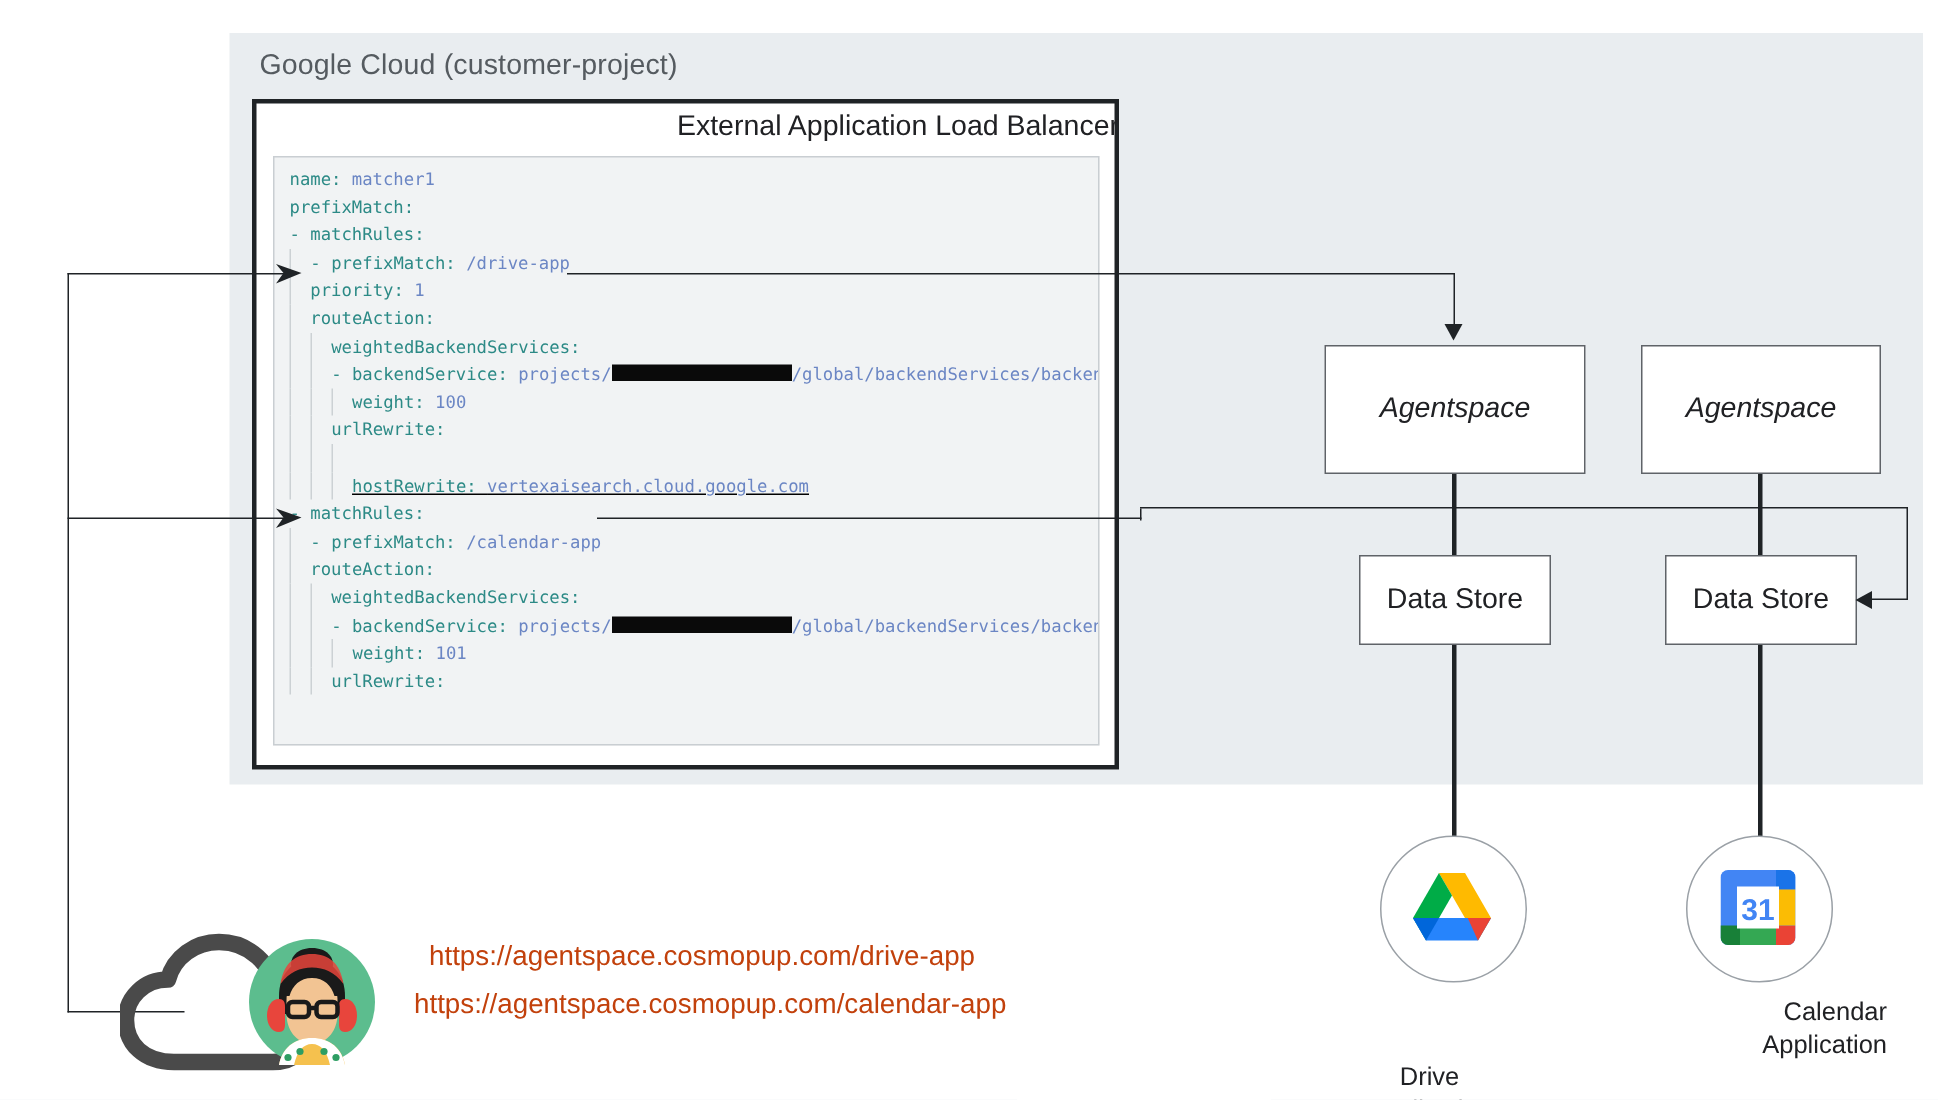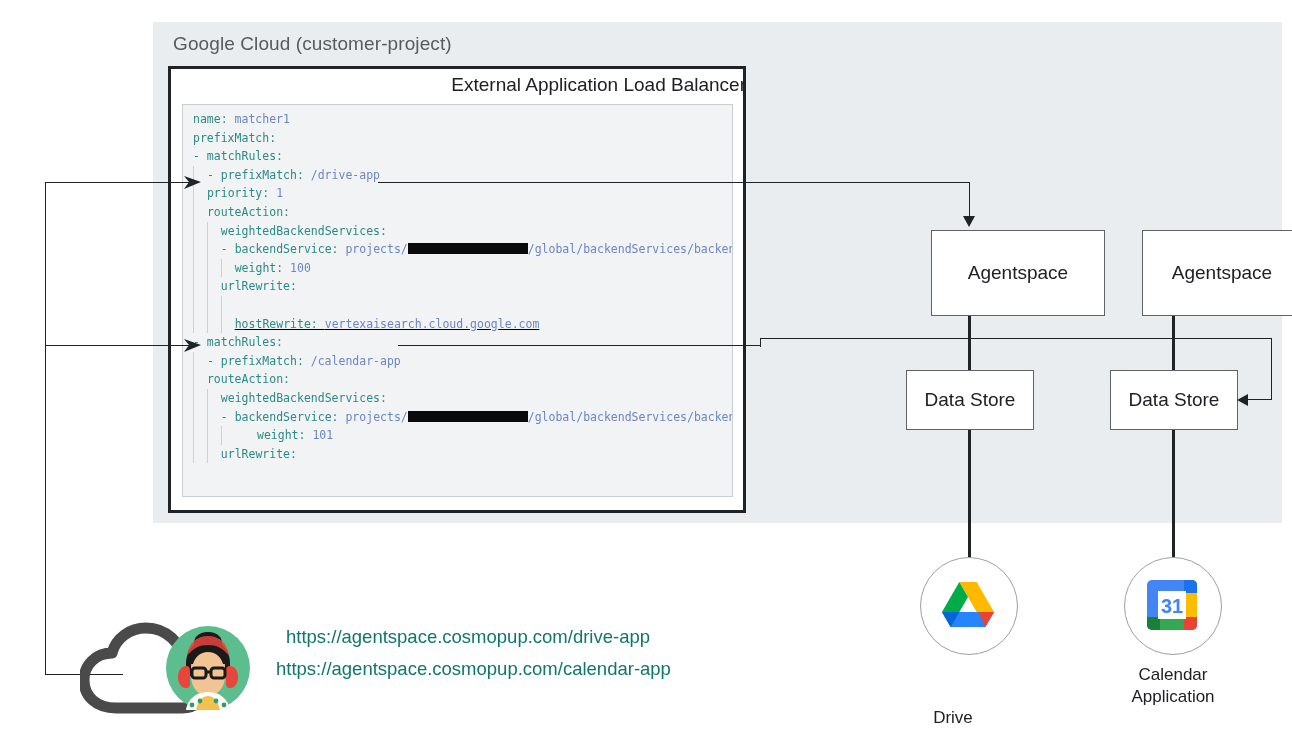--- a/index.html
+++ b/index.html
@@ -29,35 +29,35 @@
   .k{color:#2c8a86;}
   .v{color:#6b86c4;}
   .p{color:#2c8a86;}
   .redact{display:inline-block;background:#0a0a0a;height:11px;vertical-align:-1px;}
   .guide{position:absolute;top:0;width:1px;height:18.6px;background:#ccd1d4;}
 
   
   .node-box{position:absolute;background:#ffffff;border:1.6px solid #5f6368;
      box-sizing:border-box;display:flex;align-items:center;justify-content:center;
      font-size:19px;color:#202124;}
-  .node-box.italic{margin-left:48px;}
+  .node-box.italic{font-style:italic;}
 
   
   .ln-h{position:absolute;background:#1f2326;height:1.4px;}
   .ln-v{position:absolute;background:#1f2326;width:1.4px;}
   .ln-v.thick{width:3.4px;background:#1f2326;}
   .arrow-down{position:absolute;width:0;height:0;
      border-left:6.5px solid transparent;border-right:6.5px solid transparent;
      border-top:11px solid #1f2326;}
   .arrow-left{position:absolute;width:0;height:0;
      border-top:6px solid transparent;border-bottom:6px solid transparent;
      border-right:11px solid #1f2326;}
 
   
-  .url-text{position:absolute;font-size:18.5px;color:#0f766e;white-space:nowrap;}
+  .url-text{position:absolute;font-size:18.5px;color:#c2410c;white-space:nowrap;}
 
   
   .app-circle{position:absolute;width:96px;height:96px;border-radius:50%;
      background:#ffffff;border:1.4px solid #9aa0a6;}
   .app-label{position:absolute;width:170px;text-align:center;font-size:17px;
      color:#202124;line-height:22px;}
 
   .sr{position:absolute;width:1px;height:1px;overflow:hidden;clip:rect(0 0 0 0);}
 </style>
 </head>
@@ -82,21 +82,21 @@
       <div class="code-line"><div class="guide" style="left: 6px;"></div><div class="guide" style="left: 19.9px;"></div><span style="margin-left: 33.8px;"><span class="p">- </span><span class="k">backendService: </span><span class="v">projects/</span><span class="redact" title="[REDACTED-PROJECT-ID]" style="width: 120px;"></span><span class="v">/global/backendServices/backend-svc</span></span></div>
       <div class="code-line"><div class="guide" style="left: 6px;"></div><div class="guide" style="left: 19.9px;"></div><div class="guide" style="left: 33.8px;"></div><span style="margin-left: 47.7px;"><span class="k">weight: </span><span class="v">100</span></span></div>
       <div class="code-line"><div class="guide" style="left: 6px;"></div><div class="guide" style="left: 19.9px;"></div><span style="margin-left: 33.8px;"><span class="k">urlRewrite:</span></span></div>
       <div class="code-line"><div class="guide" style="left: 6px;"></div><div class="guide" style="left: 19.9px;"></div><div class="guide" style="left: 33.8px;"></div></div>
       <div class="code-line"><div class="guide" style="left: 6px;"></div><div class="guide" style="left: 19.9px;"></div><div class="guide" style="left: 33.8px;"></div><span style="margin-left: 47.7px; text-decoration: underline;"><span class="k">hostRewrite: </span><span class="v">vertexaisearch.cloud.google.com</span></span></div>
       <div class="code-line"><span style="margin-left: 6px;"><span class="p">- </span><span class="k">matchRules:</span></span></div>
       <div class="code-line"><div class="guide" style="left: 6px;"></div><span style="margin-left: 19.9px;"><span class="p">- </span><span class="k">prefixMatch: </span><span class="v">/calendar-app</span></span></div>
       <div class="code-line"><div class="guide" style="left: 6px;"></div><span style="margin-left: 19.9px;"><span class="k">routeAction:</span></span></div>
       <div class="code-line"><div class="guide" style="left: 6px;"></div><div class="guide" style="left: 19.9px;"></div><span style="margin-left: 33.8px;"><span class="k">weightedBackendServices:</span></span></div>
       <div class="code-line"><div class="guide" style="left: 6px;"></div><div class="guide" style="left: 19.9px;"></div><span style="margin-left: 33.8px;"><span class="p">- </span><span class="k">backendService: </span><span class="v">projects/</span><span class="redact" title="[REDACTED-PROJECT-ID]" style="width: 120px;"></span><span class="v">/global/backendServices/backend-svc</span></span></div>
-      <div class="code-line"><div class="guide" style="left: 6px;"></div><div class="guide" style="left: 19.9px;"></div><div class="guide" style="left: 33.8px;"></div><span style="margin-left: 70px;"><span class="k">weight: </span><span class="v">101</span></span></div>
+      <div class="code-line"><div class="guide" style="left: 6px;"></div><div class="guide" style="left: 19.9px;"></div><div class="guide" style="left: 33.8px;"></div><span style="margin-left: 48px;"><span class="k">weight: </span><span class="v">101</span></span></div>
       <div class="code-line"><div class="guide" style="left: 6px;"></div><div class="guide" style="left: 19.9px;"></div><span style="margin-left: 33.8px;"><span class="k">urlRewrite:</span></span></div>
     </div>
 
   <div class="node-box italic" style="left:883px;top:230px;width:174px;height:86px;">Agentspace</div>
   <div class="node-box italic" style="left:1094px;top:230px;width:160px;height:86px;">Agentspace</div>
 
   <div class="node-box" style="left:906px;top:370px;width:128px;height:60px;">Data Store</div>
   <div class="node-box" style="left:1110px;top:370px;width:128px;height:60px;">Data Store</div>
 
   <div class="ln-v thick" style="left:968px;top:316px;height:54px;"></div>
@@ -172,19 +172,19 @@
   <svg style="position:absolute;left:1147px;top:580px;" width="50" height="50" viewBox="0 0 50 50">
     <rect x="0" y="0" width="50" height="50" rx="5" fill="#4285f4"></rect>
     <path d="M37 0 H45 a5 5 0 0 1 5 5 V13 H37 Z" fill="#1a73e8"></path>
     <path d="M37 37 H50 V45 a5 5 0 0 1 -5 5 H37 Z" fill="#ea4335"></path>
     <rect x="37" y="13" width="13" height="24" fill="#fbbc04"></rect>
     <rect x="13" y="37" width="24" height="13" fill="#34a853"></rect>
     <path d="M0 37 H13 V50 H5 a5 5 0 0 1 -5 -5 Z" fill="#188038"></path>
     <rect x="11" y="11" width="28" height="28" fill="#ffffff"></rect>
     <text x="25" y="33" font-family="'Liberation Sans',sans-serif" font-size="20" font-weight="bold" fill="#4285f4" text-anchor="middle">31</text>
   </svg>
-  <div class="app-label" style="left:1088px;top:664px;">
+  <div class="app-label" style="left:1088px;top:664px;text-align:right;">
     <div>Calendar</div>
     <div>Application</div>
   </div>
 
   <div class="sr">Agentspace custom domain routing architecture</div>
 </div>
 
 </body></html>

